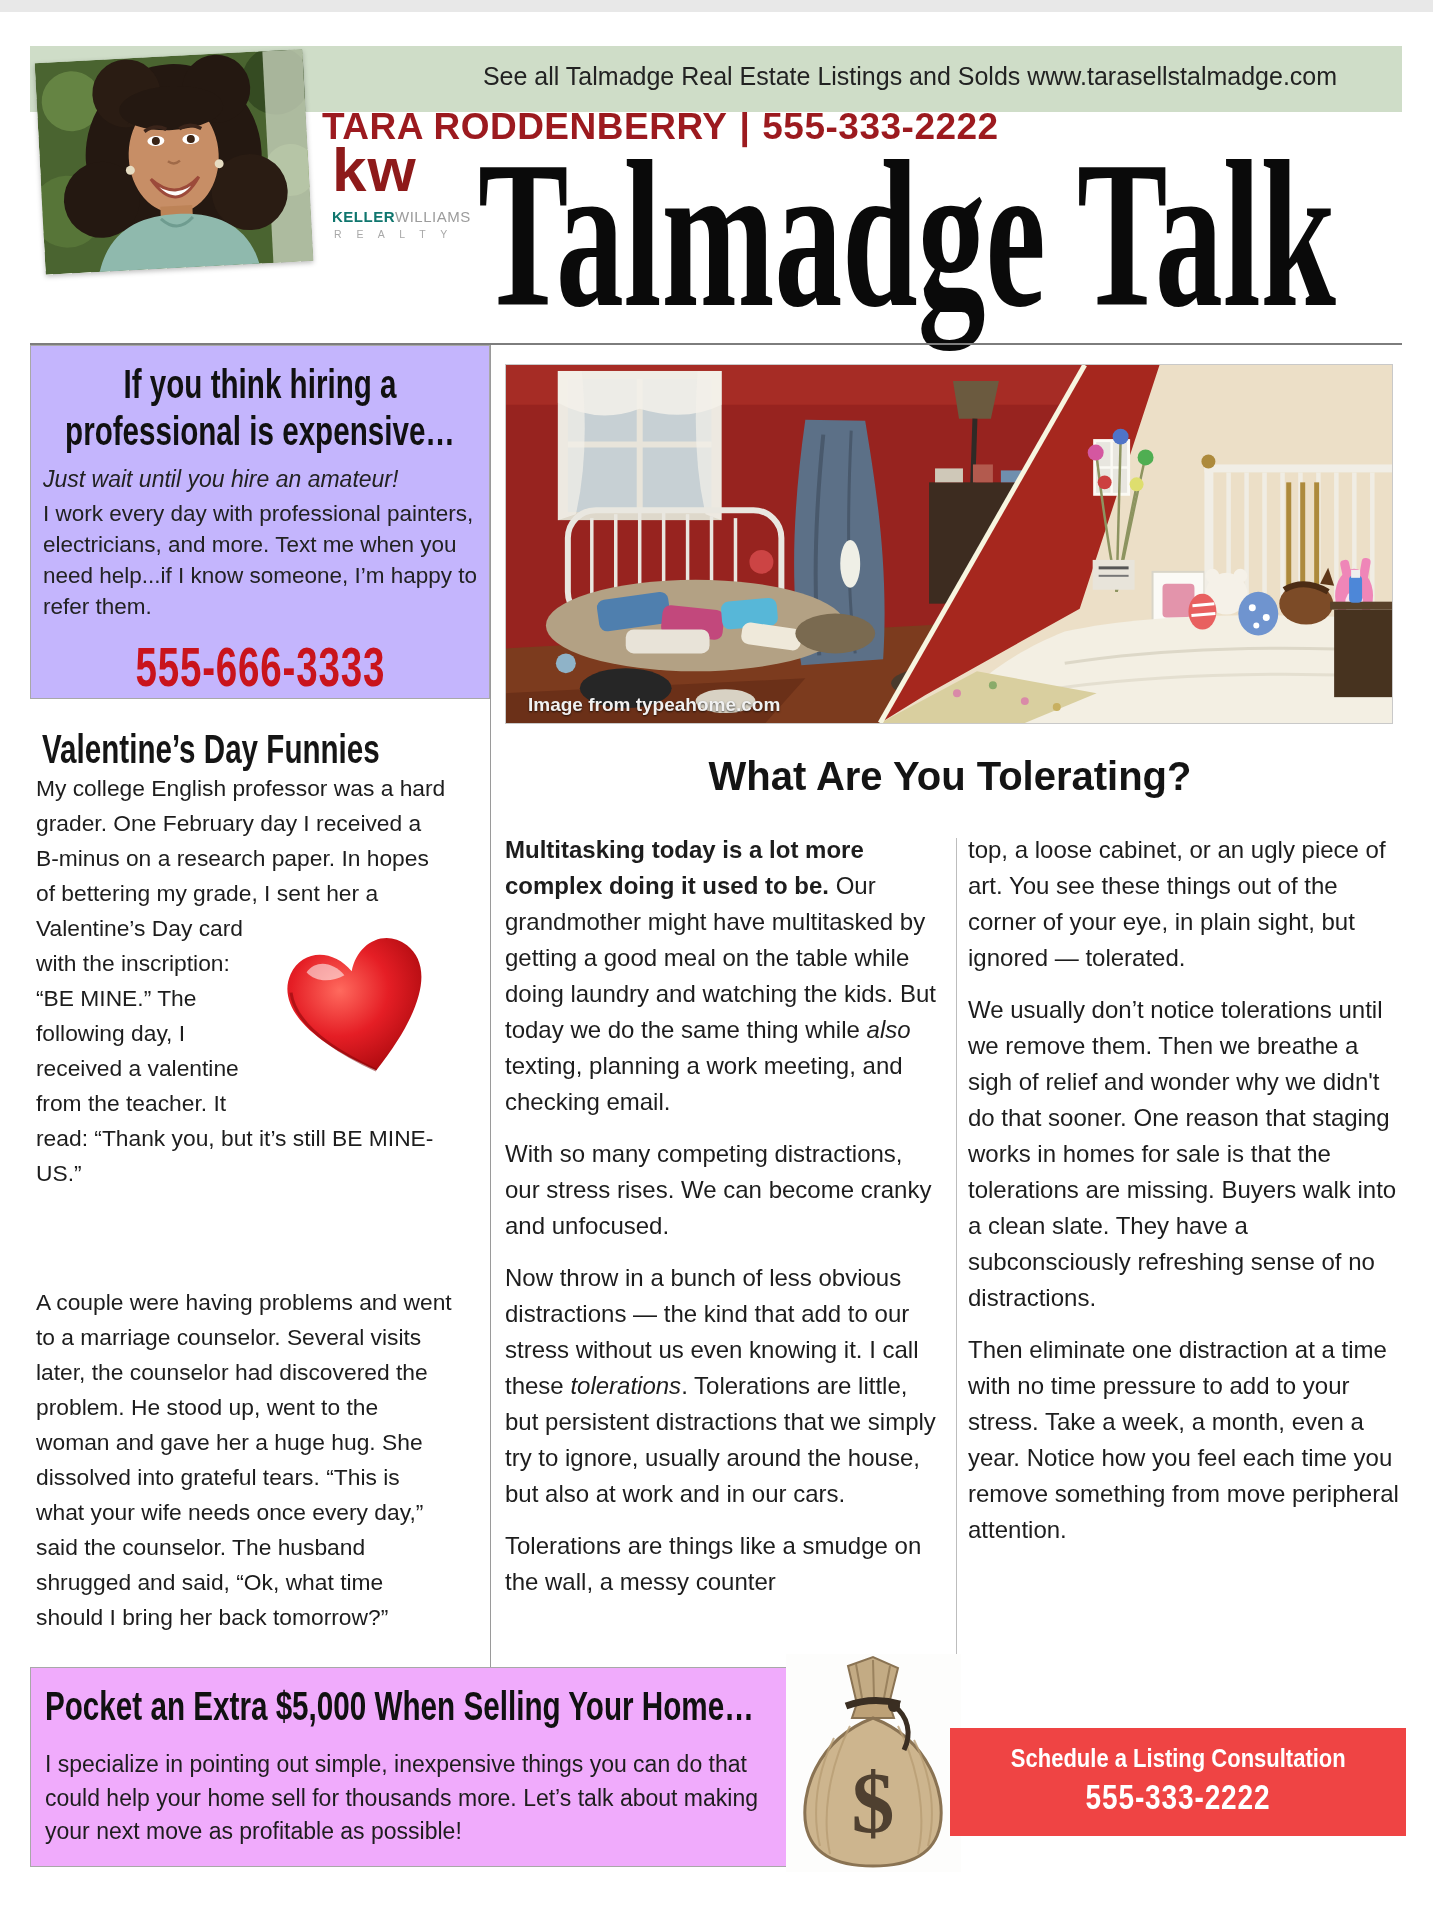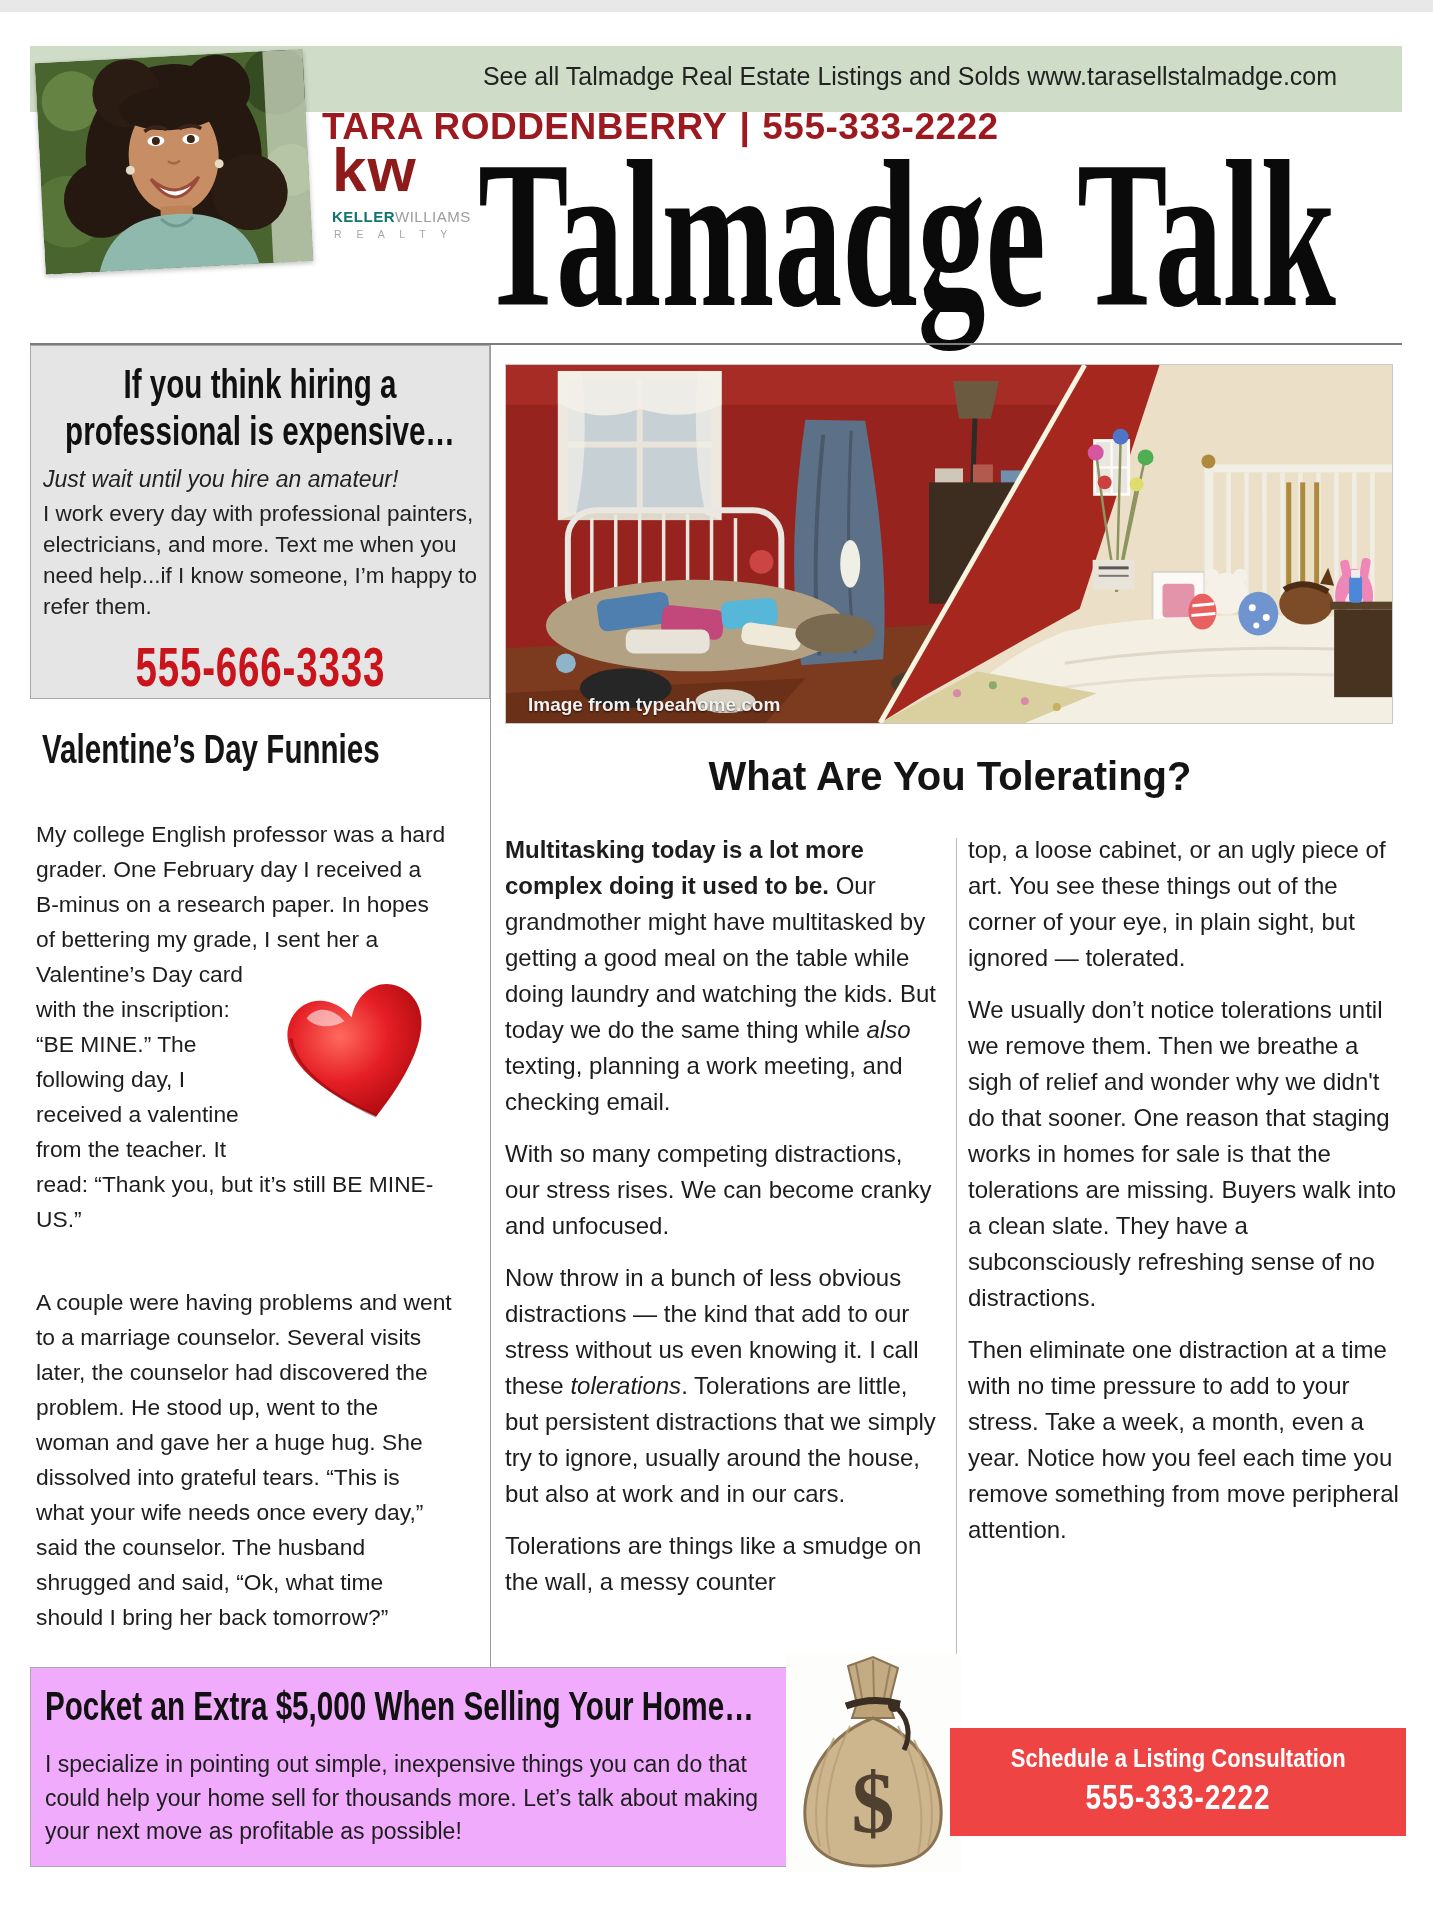--- a/index.html
+++ b/index.html
@@ -19,36 +19,36 @@
   .kw-mark{left:332px;top:128px;font-size:62px;font-weight:bold;color:#8e1a1a;line-height:60px;letter-spacing:1px;}
   .kw-words{left:332px;top:196px;font-size:15px;letter-spacing:.5px;white-space:nowrap;}
   .kw-words .k1{font-weight:bold;color:#0f766e;}
   .kw-words .k2{color:#9c9c9c;}
   .kw-realty{left:334px;top:216px;font-size:10.5px;letter-spacing:6px;color:#a8a8a8;}
   .masthead-svg{left:478px;top:118px;overflow:visible;}
 
   .rule{left:30px;top:331px;width:1372px;height:2px;background:#7d7d7d;}
 
   
-  .box1{left:30px;top:333px;width:460px;height:354px;background:#e5e5e5;
+  .box1{left:30px;top:333px;width:460px;height:354px;background:#c4b5fd;
         border:1px solid #a8a8a8;box-sizing:border-box;}
   .box1-head{position:absolute;left:50%;top:16px;width:560px;
              transform:translateX(-50%) scale(0.8,1.1);transform-origin:center top;
              text-align:center;font-size:37px;line-height:42px;font-weight:bold;color:#111;}
   .box1-tagline{position:absolute;left:12px;top:120px;font-size:23px;font-style:italic;color:#222;}
   .box1-body{position:absolute;left:12px;top:152px;width:434px;font-size:22.5px;line-height:31px;color:#222;}
   .box1-phone-wrap{position:absolute;left:0;top:288px;width:100%;text-align:center;}
   .box1-phone{display:inline-block;transform:scale(0.82,1.18);transform-origin:center top;
               font-size:47px;font-weight:bold;color:#c9141c;letter-spacing:1px;}
 
   
   .val-head{left:42px;top:714px;font-size:37px;font-weight:bold;color:#151515;white-space:nowrap;
             transform:scale(0.8,1.12);transform-origin:left top;}
   .joke{color:#1d1d1d;font-size:22.8px;line-height:35px;}
-  .joke1{left:36px;top:782px;width:410px;}
+  .joke1{left:36px;top:736px;width:410px;}
   .joke2{left:36px;top:1250px;width:418px;}
   .heart-float{float:right;width:178px;height:158px;margin:14px 0 4px 8px;}
 
   
   .vline1{left:490px;top:333px;width:1px;height:1322px;background:#9a9a9a;}
   .vline2{left:956px;top:826px;width:1px;height:829px;background:#bdbdbd;}
 
   
   .main-photo{left:505px;top:352px;width:888px;height:360px;border:1px solid #c9c9c9;box-sizing:border-box;}
   .photo-caption{left:528px;top:682px;font-size:19px;color:#f1f1f1;font-weight:600;

